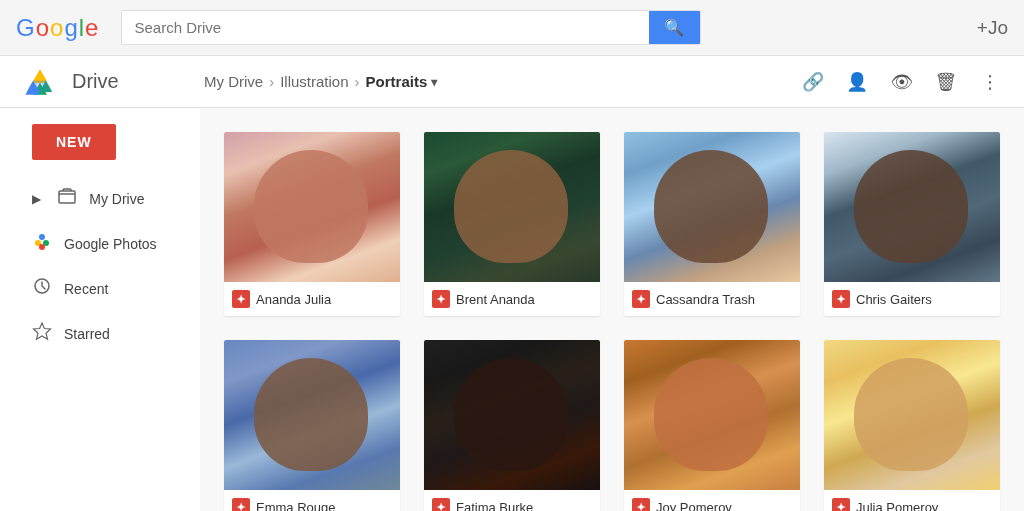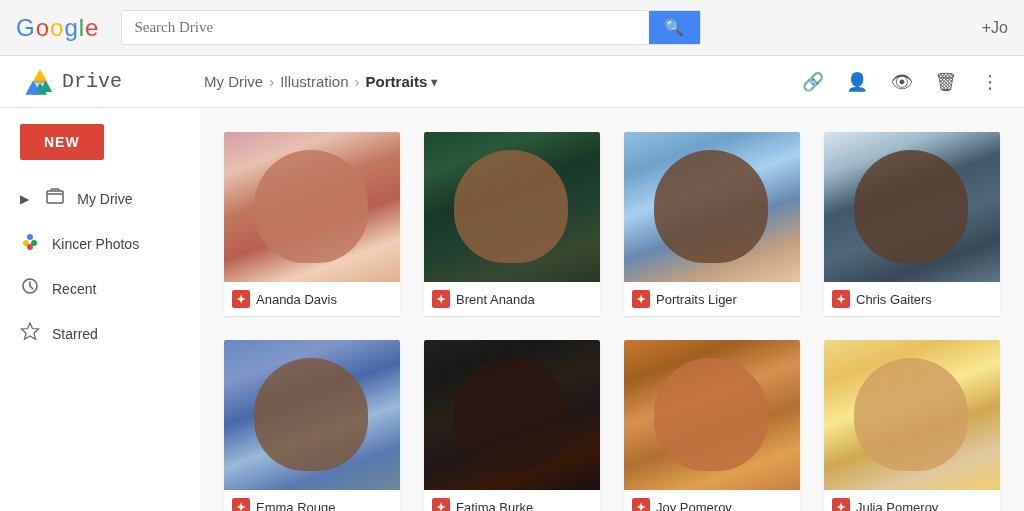--- a/index.html
+++ b/index.html
@@ -40,52 +40,50 @@
       overflow: hidden;
       background: white;
     }
     .search-input {
       flex: 1;
       border: none;
       padding: 8px 12px;
       font-size: 15px;
       outline: none;
       color: #666;
-      font-family: Liberation Serif, serif;
     }
     .search-button {
       background: #4285F4;
       border: none;
       padding: 0 16px;
       cursor: pointer;
       color: white;
       font-size: 16px;
     }
     .top-right {
       margin-left: auto;
-      font-size: 16px;
+      font-size: 19px;
       color: #666;
       cursor: pointer;
     }
 
     
     .second-bar {
       background: white;
       border-bottom: 1px solid #e0e0e0;
       height: 52px;
       display: flex;
       align-items: center;
       padding: 0 16px 0 24px;
     }
     .drive-logo-area {
       display: flex;
       align-items: center;
-      gap: 6px;
+      gap: 16px;
       min-width: 180px;
-      font-family: Liberation Mono, monospace;
     }
     .drive-triangle {
       width: 32px;
       height: 28px;
     }
     .drive-label {
       font-size: 20px;
       color: #555;
       font-weight: 400;
     }
@@ -128,21 +126,21 @@
     
     .main-layout {
       display: flex;
       height: calc(511px - 56px - 52px);
     }
 
     
     .sidebar {
       width: 200px;
       background: white;
-      padding: 12px 4px;
+      padding: 12px 16px;
       flex-shrink: 0;
     }
     .new-btn {
       background: #db4437;
       color: white;
       border: none;
       border-radius: 2px;
       padding: 10px 24px;
       margin: 4px 16px 16px;
       font-size: 14px;
@@ -299,21 +297,21 @@
 
     <div class="sidebar-item">
       <span class="icon">
         <svg width="20" height="20" viewBox="0 0 20 20">
             <circle cx="10" cy="6" r="3" fill="#4285F4"></circle>
             <circle cx="14" cy="12" r="3" fill="#0FA958"></circle>
             <circle cx="6" cy="12" r="3" fill="#FBBC04"></circle>
             <circle cx="10" cy="16" r="3" fill="#EA4335"></circle>
           </svg>
       </span>
-      <span>Kincer Photos</span>
+      <span>Google Photos</span>
     </div>
 
     <div class="sidebar-item">
       <span class="icon">
         <svg width="20" height="20" viewBox="0 0 20 20" fill="none">
             <circle cx="10" cy="10" r="7" stroke="#666" stroke-width="1.5"></circle>
             <path d="M10 6v4l3 3" stroke="#666" stroke-width="1.5" stroke-linecap="round"></path>
           </svg>
       </span>
       <span>Recent</span>
@@ -331,39 +329,39 @@
   </div>
 
   <div class="content">
     <div class="grid" id="file-grid">
     <div class="file-card">
           <div style="width: 100%; height: 150px; background: linear-gradient(160deg, rgb(212, 160, 168) 0%, rgb(232, 192, 176) 20%, rgb(192, 120, 96) 40%, rgb(184, 96, 80) 60%, rgb(240, 208, 184) 80%, rgb(224, 176, 144) 100%); position: relative; overflow: hidden;">
             <div style="position: absolute; width: 65%; height: 75%; border-radius: 50% 50% 45% 45%; top: 12%; left: 17%; background: rgb(192, 120, 96); opacity: 0.85;"></div>
           </div>
           <div class="file-info">
             <div class="file-icon-red">✦</div>
-            <span class="file-name">Ananda Davis</span>
+            <span class="file-name">Ananda Julia</span>
           </div>
         </div>
         <div class="file-card">
           <div style="width: 100%; height: 150px; background: linear-gradient(160deg, rgb(26, 74, 48) 0%, rgb(42, 88, 56) 20%, rgb(26, 56, 40) 40%, rgb(32, 64, 48) 60%, rgb(56, 72, 48) 80%, rgb(40, 56, 40) 100%); position: relative; overflow: hidden;">
             <div style="position: absolute; width: 65%; height: 75%; border-radius: 50% 50% 45% 45%; top: 12%; left: 17%; background: rgb(140, 96, 64); opacity: 0.85;"></div>
           </div>
           <div class="file-info">
             <div class="file-icon-red">✦</div>
             <span class="file-name">Brent Ananda</span>
           </div>
         </div>
         <div class="file-card">
           <div style="width: 100%; height: 150px; background: linear-gradient(160deg, rgb(144, 192, 224) 0%, rgb(112, 160, 200) 20%, rgb(168, 208, 240) 40%, rgb(104, 136, 176) 60%, rgb(192, 160, 128) 80%, rgb(232, 200, 160) 100%); position: relative; overflow: hidden;">
             <div style="position: absolute; width: 65%; height: 75%; border-radius: 50% 50% 45% 45%; top: 12%; left: 17%; background: rgb(106, 72, 48); opacity: 0.85;"></div>
           </div>
           <div class="file-info">
             <div class="file-icon-red">✦</div>
-            <span class="file-name">Portraits Liger</span>
+            <span class="file-name">Cassandra Trash</span>
           </div>
         </div>
         <div class="file-card">
           <div style="width: 100%; height: 150px; background: linear-gradient(160deg, rgb(216, 228, 240) 0%, rgb(160, 184, 200) 20%, rgb(64, 88, 104) 40%, rgb(80, 104, 120) 60%, rgb(56, 72, 88) 80%, rgb(96, 120, 136) 100%); position: relative; overflow: hidden;">
             <div style="position: absolute; width: 65%; height: 75%; border-radius: 50% 50% 45% 45%; top: 12%; left: 17%; background: rgb(90, 64, 48); opacity: 0.85;"></div>
           </div>
           <div class="file-info">
             <div class="file-icon-red">✦</div>
             <span class="file-name">Chris Gaiters</span>
           </div>

